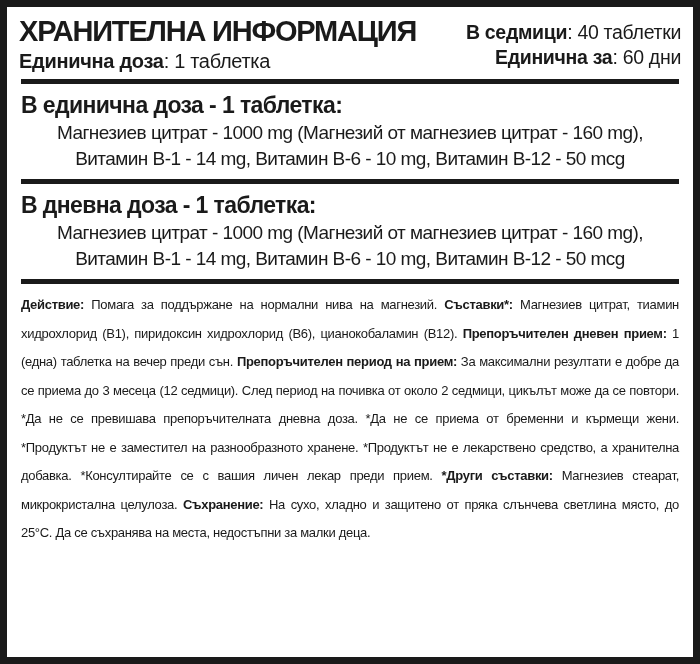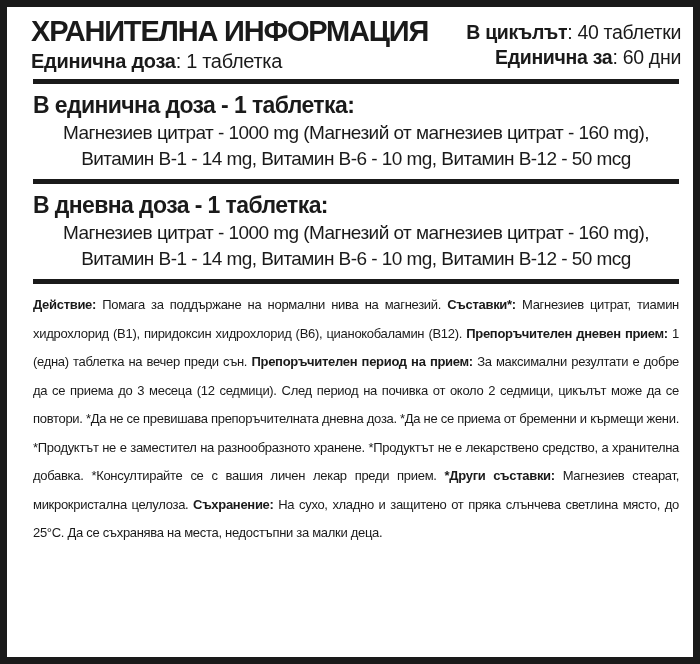--- a/index.html
+++ b/index.html
@@ -8,21 +8,21 @@
     width: 700px;
     height: 664px;
     font-family: "Liberation Sans", sans-serif;
     color: #1a1a1a;
   }
   .label {
     width: 700px;
     height: 664px;
     background: #ffffff;
     border: 7px solid #1a1a1a;
-    padding: 7px 12px 8px 24px;
+    padding: 7px 12px 8px 12px;
     overflow: hidden;
   }
   .b { font-weight: bold; }
   
   .header {
     display: flex;
     justify-content: space-between;
     align-items: flex-start;
   }
   .header-left { flex: 1 1 auto; min-width: 0; }
@@ -85,21 +85,21 @@
 <body>
 
 <div class="label">
 
   <header class="header">
     <div class="header-left">
       <h1 class="title">ХРАНИТЕЛНА ИНФОРМАЦИЯ</h1>
       <div class="serving-line"><span class="b">Единична доза</span><span>: 1 таблетка</span></div>
     </div>
     <div class="header-right">
-      <div class="pack-line"><span class="b">В цикълът</span><span>: 40 таблетки</span></div>
+      <div class="pack-line"><span class="b">В седмици</span><span>: 40 таблетки</span></div>
       <div class="pack-line"><span class="b">Единична за</span><span>: 60 дни</span></div>
     </div>
   </header>
 
   <div class="divider"></div>
 
   <section class="dose-section">
     <h2 class="dose-heading">В единична доза - 1 таблетка:</h2>
     <p class="dose-line">Магнезиев цитрат - 1000 mg (Магнезий от магнезиев цитрат - 160 mg),</p>
     <p class="dose-line">Витамин B-1 - 14 mg, Витамин B-6 - 10 mg, Витамин B-12 - 50 mcg</p>

